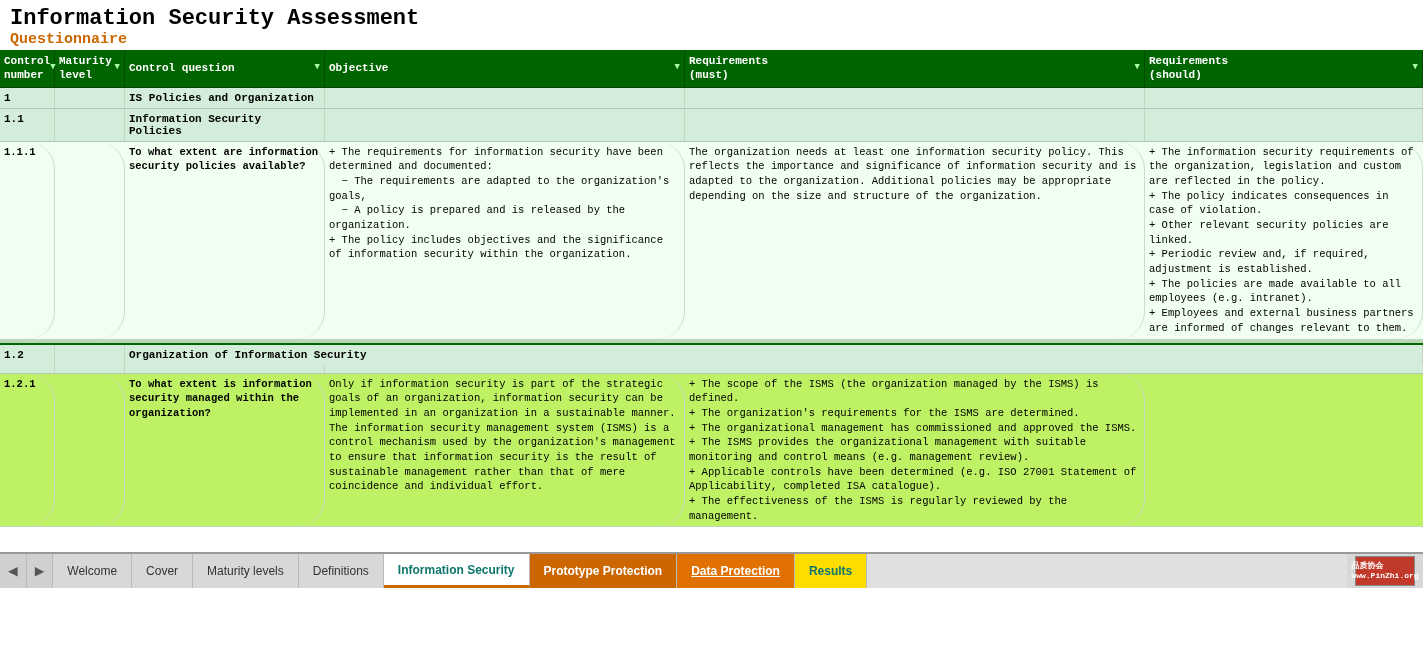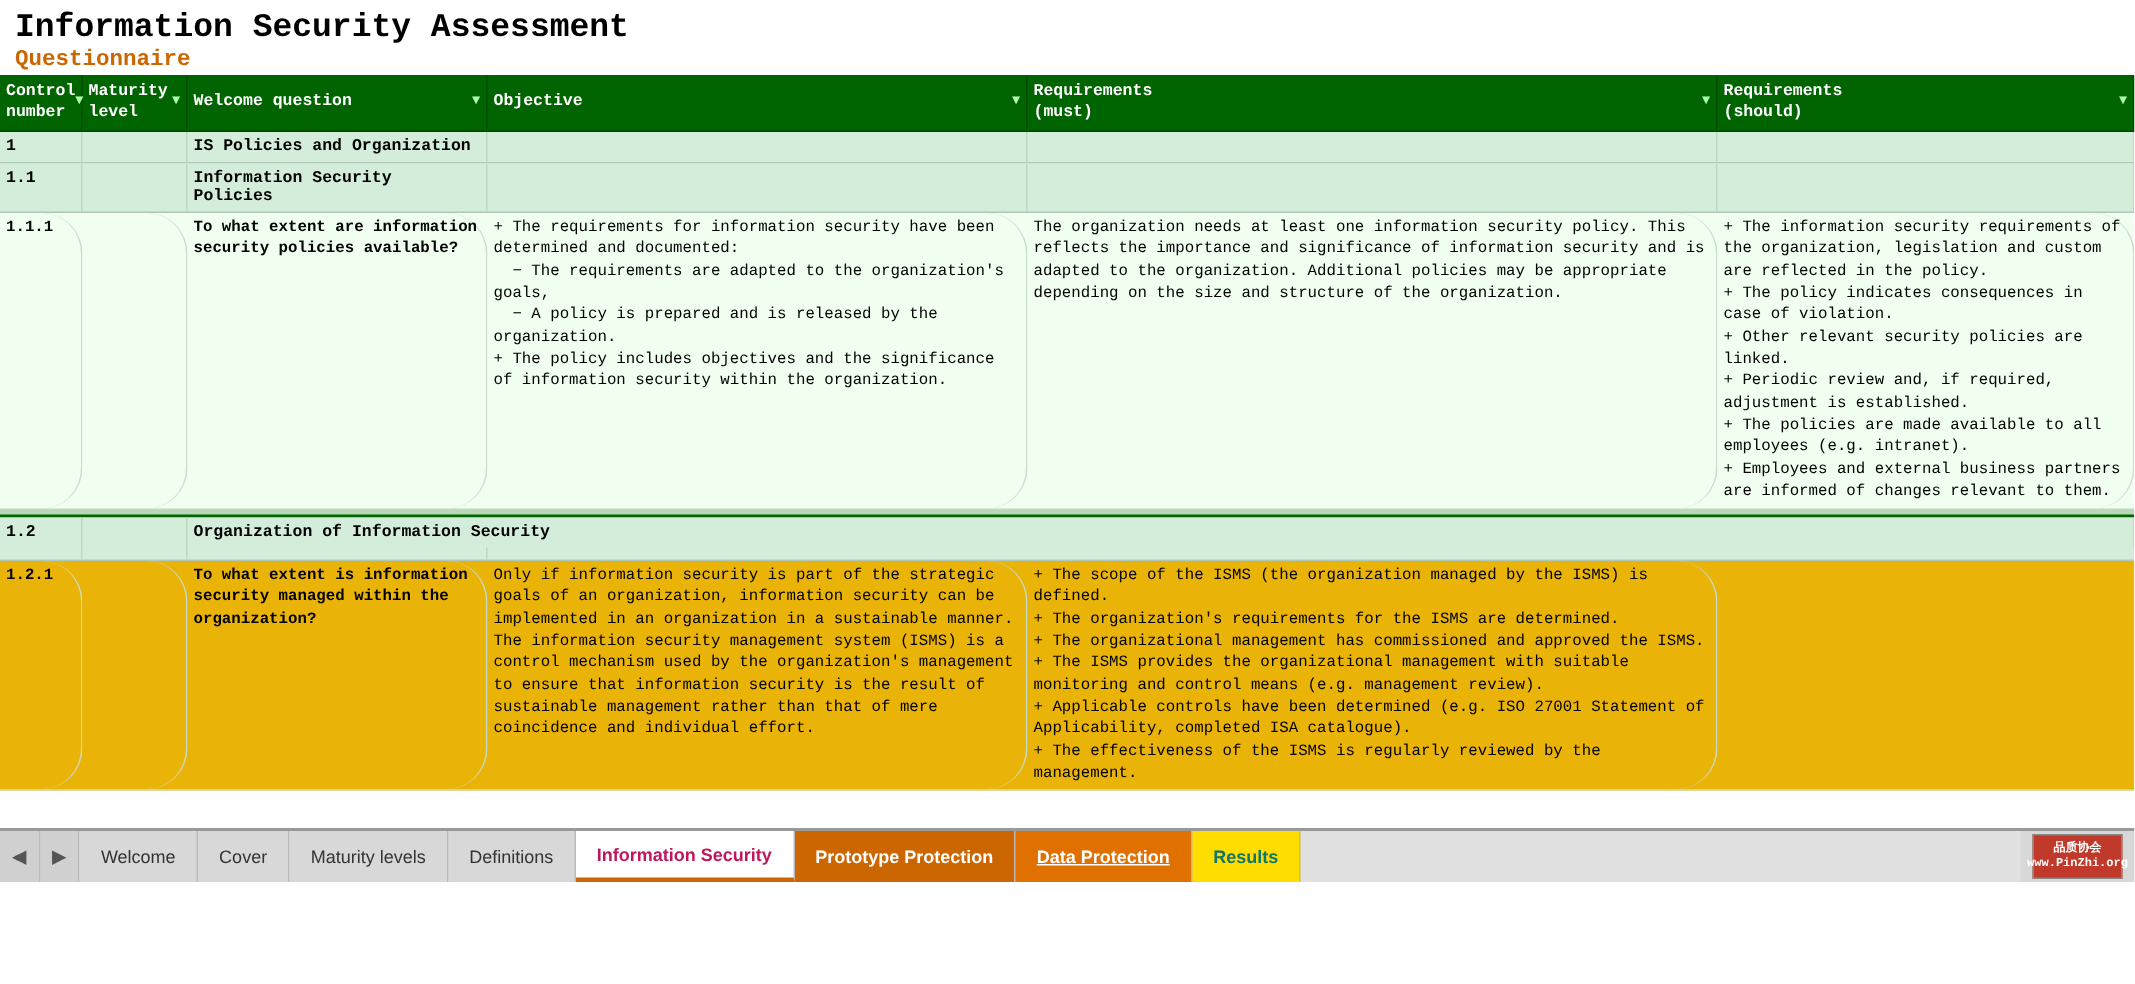--- a/index.html
+++ b/index.html
@@ -16,31 +16,31 @@
     #col-headers { display: grid; grid-template-columns: 55px 70px 200px 360px 460px 1fr; background: #006400; color: #fff; font-weight: bold; font-size: 11px; font-family: 'Courier New', monospace; border-bottom: 1px solid #004400; }
     .col-header { padding: 4px 4px; border-right: 1px solid #004d00; display: flex; align-items: center; justify-content: space-between; line-height: 1.3; }
     .col-header span.sort-icon { font-size: 9px; color: #aaffaa; flex-shrink: 0; }
 
     #table-body { flex: 1; overflow-y: auto; overflow-x: hidden; }
 
     .section-row { display: grid; grid-template-columns: 55px 70px 200px 360px 460px 1fr; background: #d4edda; border-bottom: 1px solid #b0c8b8; }
     .section-cell { padding: 4px 4px; font-weight: bold; font-family: 'Courier New', monospace; font-size: 11px; border-right: 1px solid #c0d8c0; vertical-align: top; }
 
     .detail-row { display: grid; grid-template-columns: 55px 70px 200px 360px 460px 1fr; background: #f0fff0; border-bottom: 1px solid #c0d8c0; }
-    .detail-row.alt { background: #eab308; }
+    .detail-row.alt { background: #bef264; }
     .detail-cell { padding: 3px 4px; font-family: 'Courier New', monospace; font-size: 10.5px; border-right: 1px solid #c8dcc8; vertical-align: top; line-height: 1.4; border-radius: 27px; }
 
     .row-num { color: #000; font-weight: bold; }
     .ctrl-q { font-weight: bold; }
 
     .separator-row { display: grid; grid-template-columns: 55px 70px 200px 360px 460px 1fr; background: #b8d8b8; border-bottom: 2px solid #006400; height: 5px; }
 
     #bottom-tabs { display: flex; align-items: stretch; background: #e0e0e0; border-top: 2px solid #999; height: 36px; }
     .tab { display: flex; align-items: center; justify-content: center; padding: 0 14px; font-size: 12px; font-family: Arial, sans-serif; cursor: pointer; border-right: 1px solid #bbb; background: #d8d8d8; color: #333; white-space: nowrap; }
-    .tab.active-green { background: #fff; color: #be185d; font-weight: bold; border-bottom: 3px solid #cc6600; }
+    .tab.active-green { background: #fff; color: #0f766e; font-weight: bold; border-bottom: 3px solid #cc6600; }
     .tab.orange-btn { background: #cc6600; color: #fff; font-weight: bold; }
     .tab.orange-btn2 { background: #e07000; color: #fff; font-weight: bold; text-decoration: underline; }
     .tab.yellow-btn { background: #ffdd00; color: #0f766e; font-weight: bold; }
     .tab-nav { display: flex; align-items: center; padding: 0 8px; font-size: 16px; cursor: pointer; color: #555; background: #d0d0d0; border-right: 1px solid #bbb; }
     .logo-area { margin-left: auto; display: flex; align-items: center; padding: 0 8px; background: #d8d8d8; }
     .logo-box { width: 60px; height: 30px; background: #c0392b; display: flex; align-items: center; justify-content: center; color: #fff; font-size: 9px; font-weight: bold; border: 1px solid #888; }
   </style>
 </head>
 <body>
 
@@ -55,21 +55,21 @@
     <div id="col-headers">
       <div class="col-header">
         <span>Control<br>number</span>
         <span class="sort-icon">▼</span>
       </div>
       <div class="col-header">
         <span>Maturity<br>level</span>
         <span class="sort-icon">▼</span>
       </div>
       <div class="col-header">
-        <span>Welcome question</span>
+        <span>Control question</span>
         <span class="sort-icon">▼</span>
       </div>
       <div class="col-header">
         <span>Objective</span>
         <span class="sort-icon">▼</span>
       </div>
       <div class="col-header">
         <span>Requirements<br>(must)</span>
         <span class="sort-icon">▼</span>
       </div>
@@ -142,16 +142,16 @@
     <div class="tab-nav">▶</div>
     <div class="tab">Welcome</div>
     <div class="tab">Cover</div>
     <div class="tab">Maturity levels</div>
     <div class="tab">Definitions</div>
     <div class="tab active-green">Information Security</div>
     <div class="tab orange-btn">Prototype Protection</div>
     <div class="tab orange-btn2">Data Protection</div>
     <div class="tab yellow-btn">Results</div>
     <div class="logo-area">
-      <div class="logo-box" style="font-size:8px; text-align:center; line-height:1.3;">品质协会<br>www.PinZhi.org</div>
+      <div class="logo-box" style="font-size:8px; line-height:1.3;">品质协会<br>www.PinZhi.org</div>
     </div>
   </div>
 </div>
 
 </body></html>

